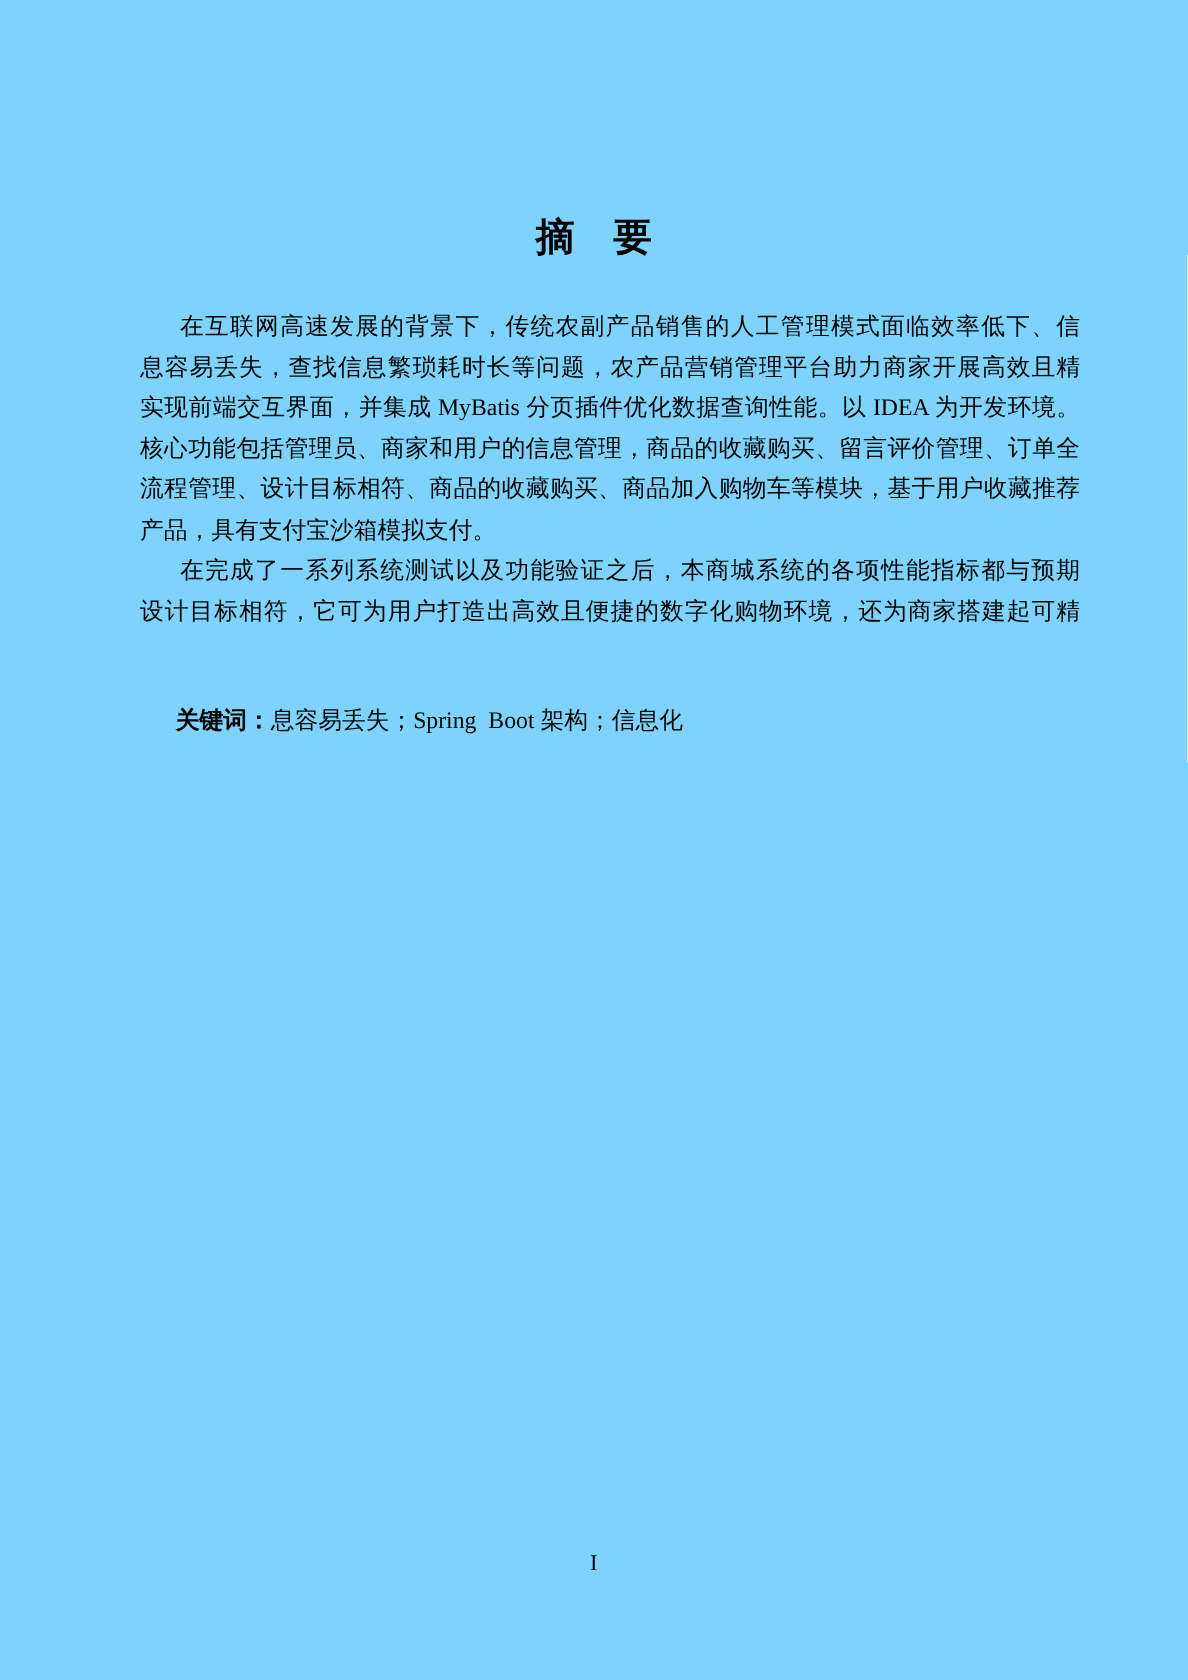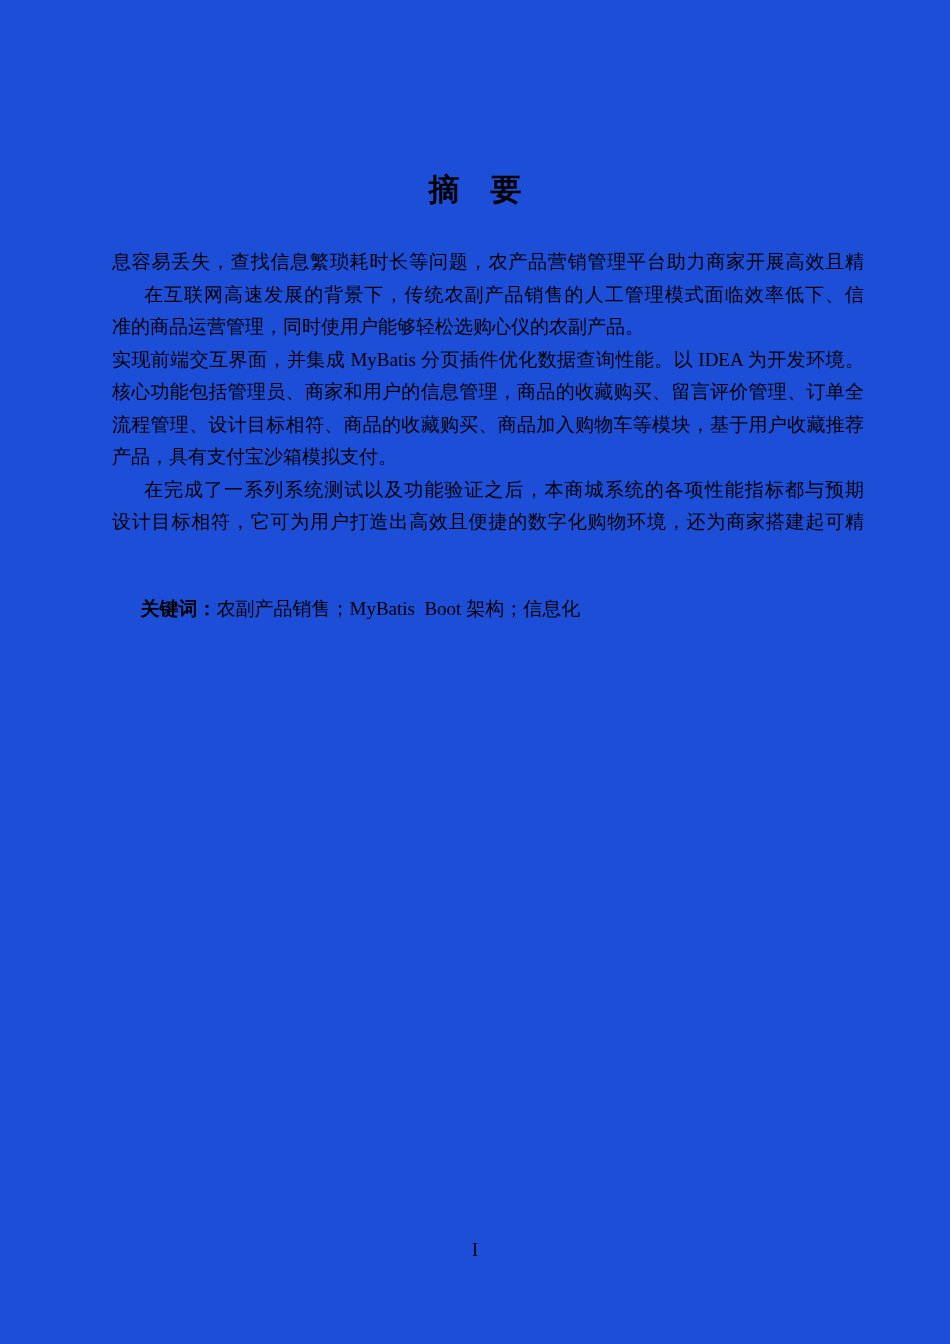--- a/index.html
+++ b/index.html
@@ -4,21 +4,21 @@
 <style>
   html, body {
     margin: 0;
     padding: 0;
     background: #ffffff;
   }
   .page {
     position: relative;
     width: 950px;
     height: 1344px;
-    background: #1d4ed8;
+    background: #7dd3fc;
     overflow: hidden;
     color: #000000;
   }
   .doc-title {
     padding-top: 172px;
     text-align: center;
     font-family: "Liberation Sans", "DejaVu Sans", sans-serif;
     font-weight: bold;
     font-size: 31px;
     line-height: 36px;
@@ -67,38 +67,37 @@
 </head>
 <body>
 
 <div class="page">
 
   <div class="doc-title">摘　要</div>
 
   <div class="content">
 
     <p class="para">
+      <span class="ln ln-first">在互联网高速发展的背景下，传统农副产品销售的人工管理模式面临效率低下、信</span>
       <span class="ln">息容易丢失，查找信息繁琐耗时长等问题，农产品营销管理平台助力商家开展高效且精</span>
-      <span class="ln ln-first">在互联网高速发展的背景下，传统农副产品销售的人工管理模式面临效率低下、信</span>
-      <span class="ln ln-last">准的商品运营管理，同时使用户能够轻松选购心仪的农副产品。</span>
     </p>
 
     <p class="para">
       <span class="ln">实现前端交互界面，并集成 MyBatis 分页插件优化数据查询性能。以 IDEA 为开发环境。</span>
       <span class="ln">核心功能包括管理员、商家和用户的信息管理，商品的收藏购买、留言评价管理、订单全</span>
       <span class="ln">流程管理、设计目标相符、商品的收藏购买、商品加入购物车等模块，基于用户收藏推荐</span>
       <span class="ln ln-last">产品，具有支付宝沙箱模拟支付。</span>
     </p>
 
     <p class="para">
       <span class="ln ln-first">在完成了一系列系统测试以及功能验证之后，本商城系统的各项性能指标都与预期</span>
       <span class="ln">设计目标相符，它可为用户打造出高效且便捷的数字化购物环境，还为商家搭建起可精</span>
     </p>
 
     <div class="keywords">
-      <span class="kw-label">关键词：</span><span class="kw-text">农副产品销售；MyBatis  Boot 架构；信息化</span>
+      <span class="kw-label">关键词：</span><span class="kw-text">息容易丢失；Spring  Boot 架构；信息化</span>
     </div>
 
   </div>
 
   <div class="page-number">I</div>
 
 </div>
 
 </body></html>

